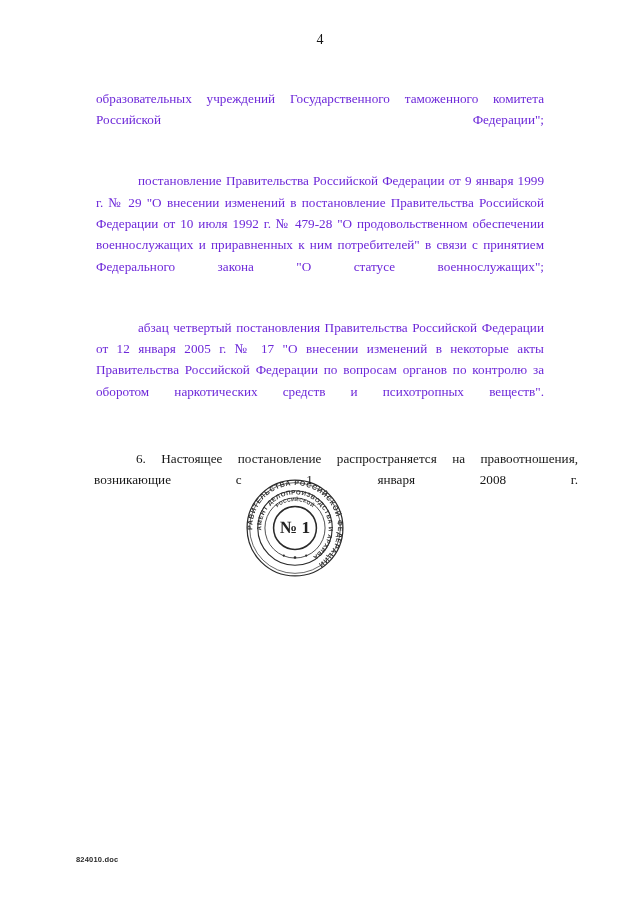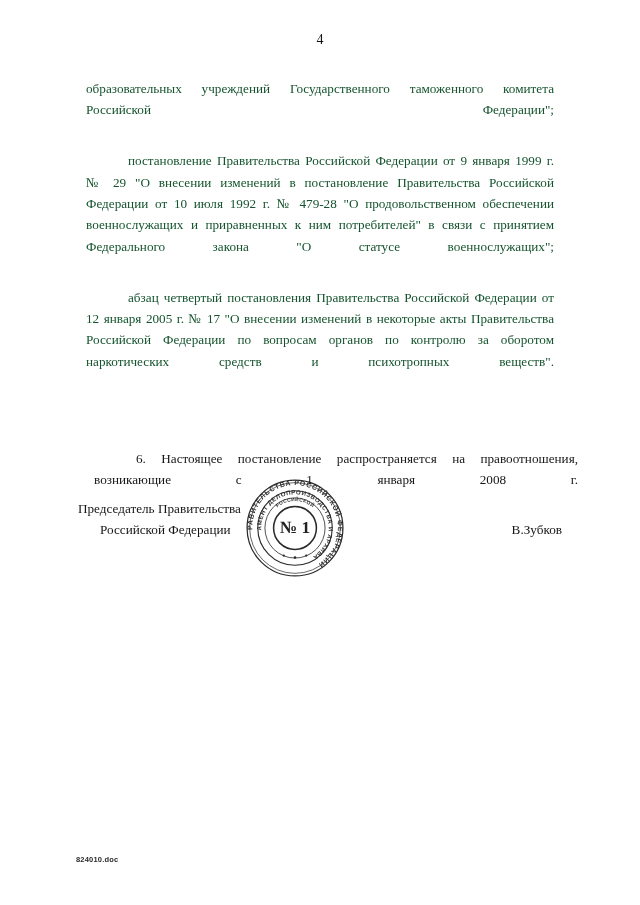--- a/index.html
+++ b/index.html
@@ -36,26 +36,26 @@
 
   
   .body-block {
     position: absolute;
     left: 78px;
     top: 70px;
     width: 484px;
   }
 
   .para {
-    margin: 8px;
+    margin: 18px;
     text-align: justify;
     text-justify: inter-word;
     font-size: 13.2px;
     line-height: 21.4px;
-    color: #14532d;
+    color: #6d28d9;
     text-indent: 42px;
     hyphens: none;
   }
   .para.no-indent {
     text-indent: 0;
   }
   
   .para:after {
     content: "";
     display: inline-block;
@@ -148,25 +148,20 @@
   <div class="page-number">4</div>
 
   <div class="body-block">
     <p class="para no-indent">образовательных учреждений Государственного таможенного комитета Российской Федерации";</p>
     <p class="para">постановление Правительства Российской Федерации от 9 января 1999 г. № 29 "О внесении изменений в постановление Правительства Российской Федерации от 10 июля 1992 г. № 479-28 "О продовольственном обеспечении военнослужащих и приравненных к ним потребителей" в связи с принятием Федерального закона "О статусе военнослужащих";</p>
     <p class="para">абзац четвертый постановления Правительства Российской Федерации от 12 января 2005 г. № 17 "О внесении изменений в некоторые акты Правительства Российской Федерации по вопросам органов по контролю за оборотом наркотических средств и психотропных веществ".</p>
   </div>
 
   <p class="closing">6. Настоящее постановление распространяется на правоотношения, возникающие с 1 января 2008 г.</p>
 
-  <div class="signature-block">
-    <span class="sig-title">Председатель Правительства</span>
-    <span class="sig-title-2">Российской Федерации</span>
-    <span class="sig-name">В.Зубков</span>
-  </div>
 
   <div class="seal">
     <svg viewBox="0 0 200 204" xmlns="http://www.w3.org/2000/svg">
       <defs>
         <path id="ringOuter" d="M 100,100 m -84,0 a 84,84 0 1,1 168,0 a 84,84 0 1,1 -168,0"></path>
         <path id="ringOuter2" d="M 100,100 m -84,0 a 84,84 0 1,0 168,0 a 84,84 0 1,0 -168,0"></path>
         <path id="ringMid" d="M 100,100 m -66,0 a 66,66 0 1,1 132,0 a 66,66 0 1,1 -132,0"></path>
         <path id="ringMid2" d="M 100,100 m -66,0 a 66,66 0 1,0 132,0 a 66,66 0 1,0 -132,0"></path>
         <path id="ringInner" d="M 100,100 m -53,0 a 53,53 0 1,1 106,0 a 53,53 0 1,1 -106,0"></path>
       </defs>

